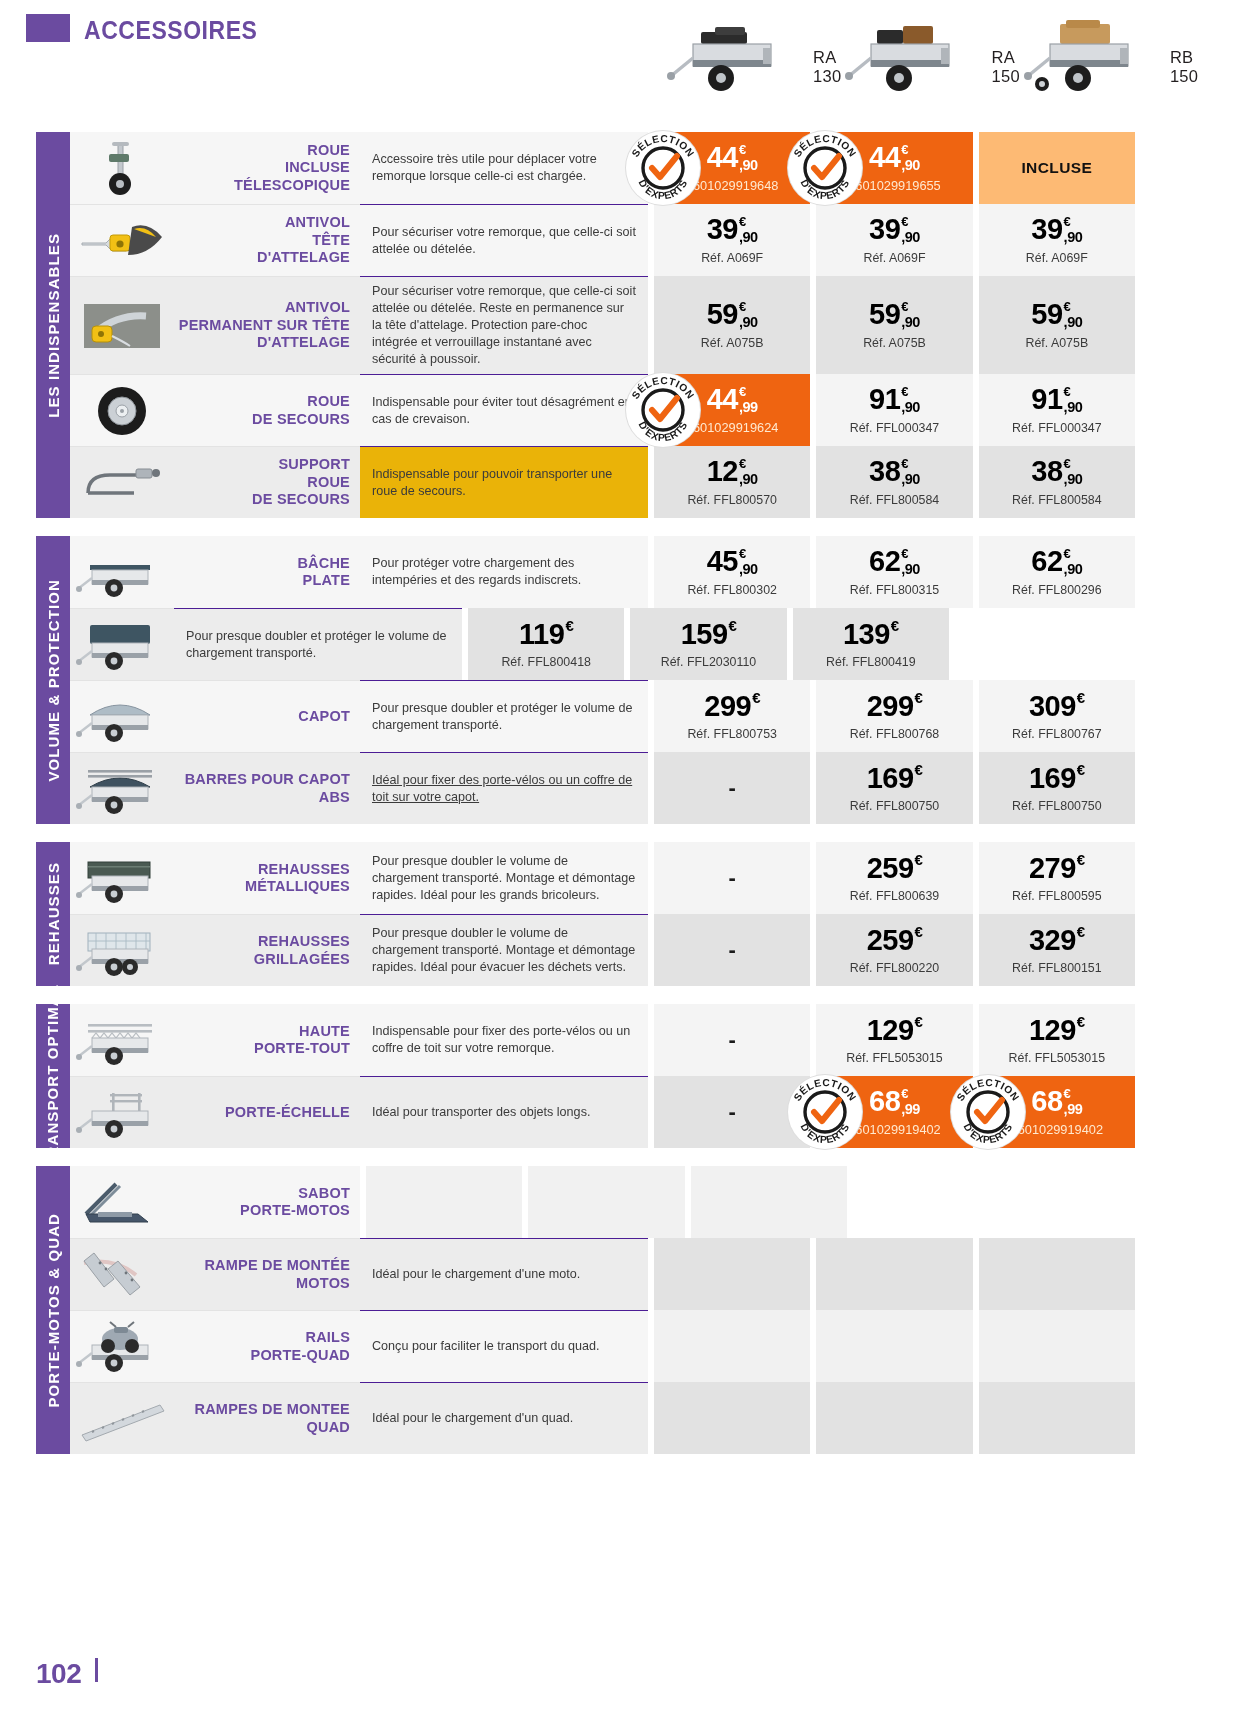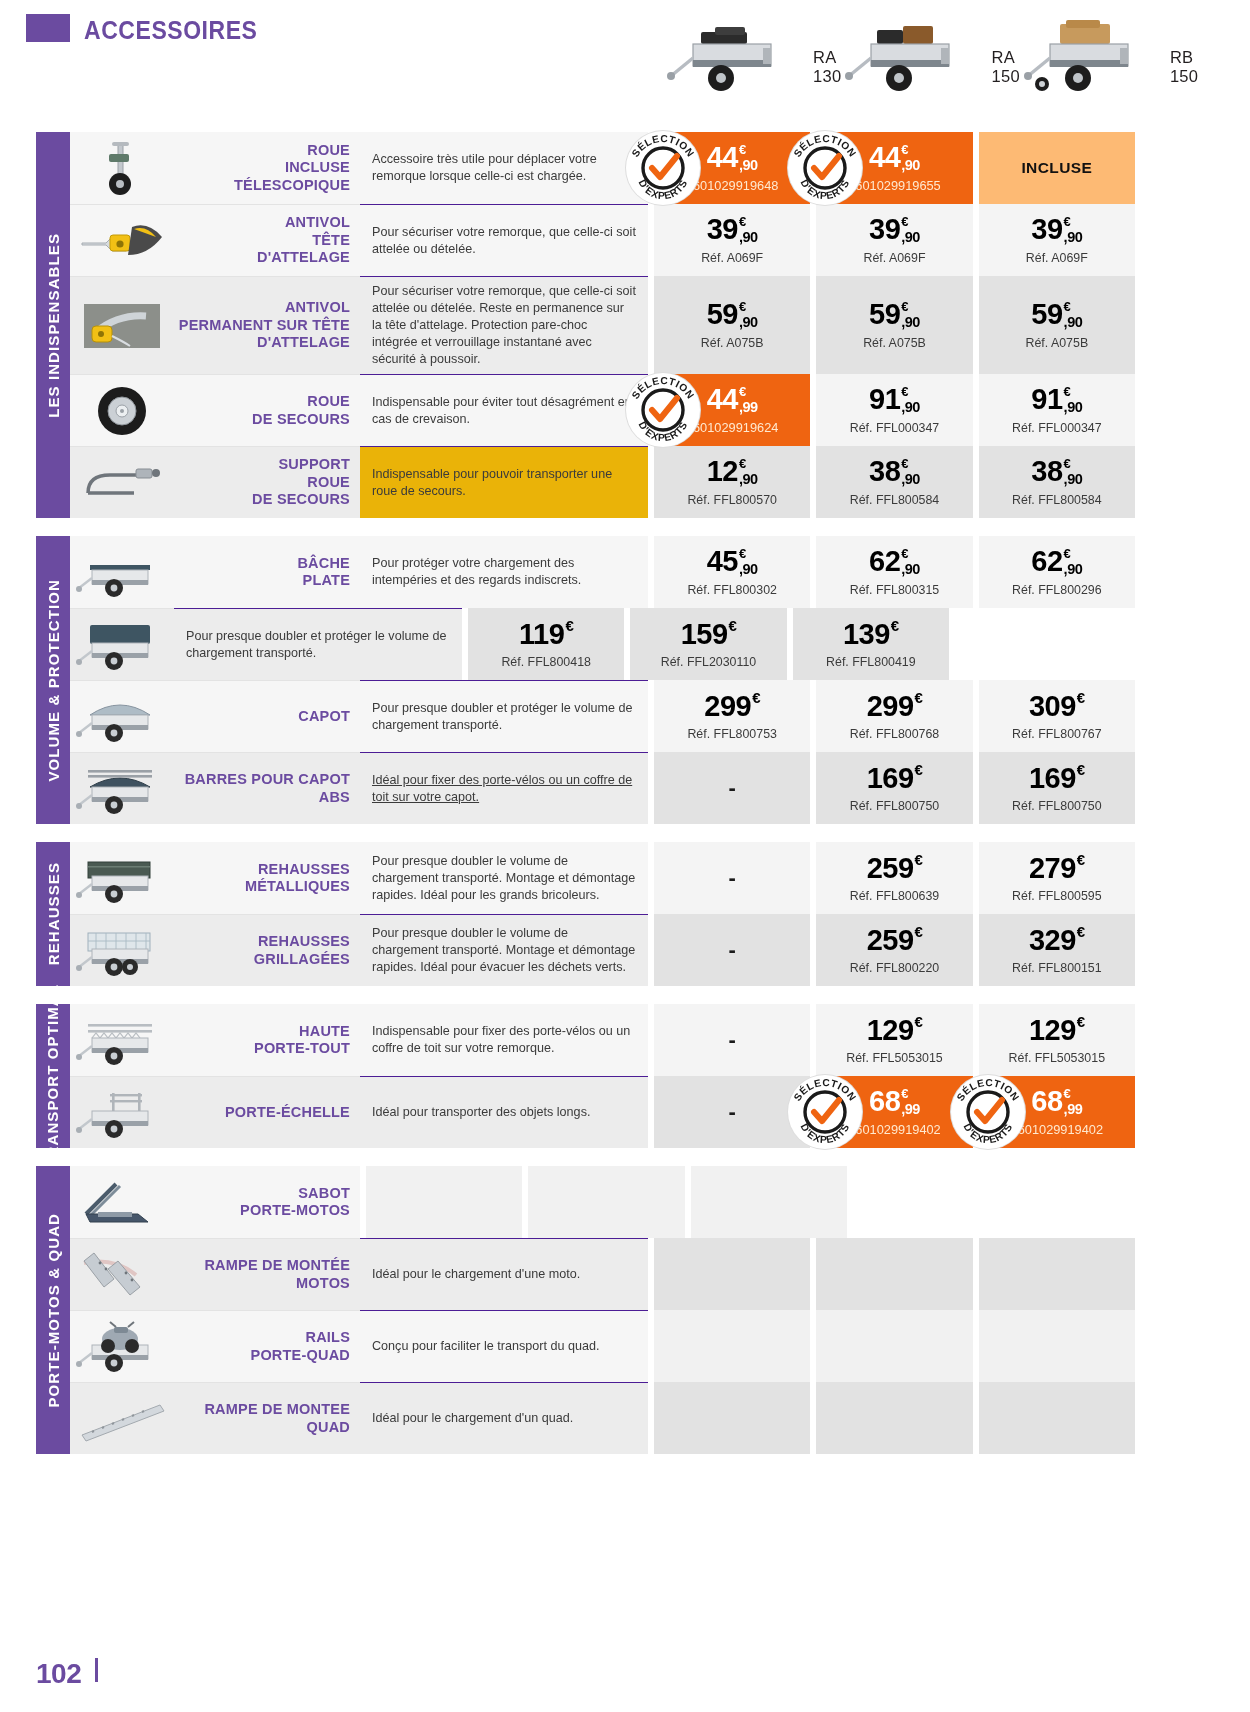--- a/index.html
+++ b/index.html
@@ -1045,21 +1045,21 @@
         </div>
         <div class="row alt">
           <div class="cell-img" style="background: rgb(236, 236, 236);">
             <div class="thumb"><svg viewBox="0 0 92 56" width="92" height="56">
                 <path d="M6 44 L84 14 l4 6 L10 50 z" fill="#d3d8dd" stroke="#a3a9af"></path>
                 <path d="M16 41 l2 -1 M26 37 l2 -1 M36 33 l2 -1 M46 29 l2 -1 M56 25 l2 -1 M66 21 l2 -1" stroke="#8f959b" stroke-width="2"></path>
               </svg></div>
           </div>
           <div class="cell-name" style="background: rgb(236, 236, 236);">
             <div>
-              <div>RAMPE DE MONTEE</div>
+              <div>RAMPES DE MONTEE</div>
               <div>QUAD</div>
             </div>
           </div>
           <div class="cell-desc" style="background: rgb(236, 236, 236);">Idéal pour le chargement d'un quad.</div>
           <div class="price-group">
             <div class="cell-price shade"></div>
             <div class="cell-price shade"></div>
             <div class="cell-price shade"></div>
           </div>
         </div>

